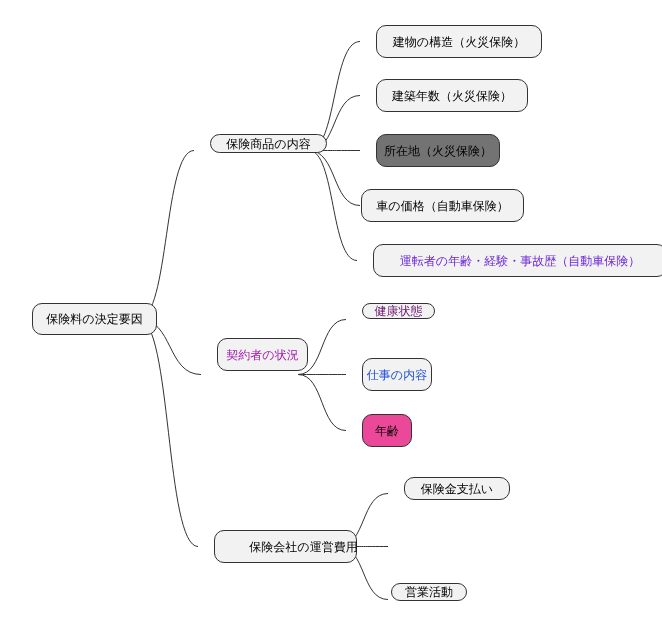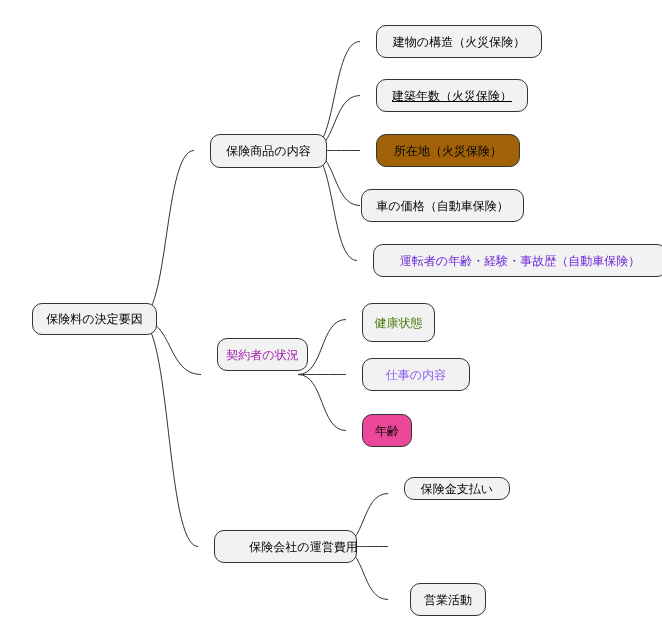--- a/index.html
+++ b/index.html
@@ -54,27 +54,27 @@
       <path d="M 309 150.5 C 335.4 150.5, 330.6 260.5, 357 260.5" fill="none" stroke="#333333" stroke-width="1"></path>
       <path d="M 298 374.5 C 324.4 374.5, 319.6 319.5, 346 319.5" fill="none" stroke="#333333" stroke-width="1"></path>
       <path d="M 298 374.5 C 324.4 374.5, 319.6 374.5, 346 374.5" fill="none" stroke="#333333" stroke-width="1"></path>
       <path d="M 298 374.5 C 324.4 374.5, 319.6 430.5, 346 430.5" fill="none" stroke="#333333" stroke-width="1"></path>
       <path d="M 339 546.5 C 365.95 546.5, 361.05 493.5, 388 493.5" fill="none" stroke="#333333" stroke-width="1"></path>
       <path d="M 339 546.5 C 365.95 546.5, 361.05 546.5, 388 546.5" fill="none" stroke="#333333" stroke-width="1"></path>
       <path d="M 339 546.5 C 365.95 546.5, 361.05 599.5, 388 599.5" fill="none" stroke="#333333" stroke-width="1"></path>
     </svg>
   <div class="node-layer" id="node-layer">
       <div class="node" style="left: 15px; top: 303px; width: 125px; height: 32px; background: rgb(242, 242, 242); border-color: rgb(51, 51, 51); color: rgb(0, 0, 0); text-align: center;">保険料の決定要因</div>
-      <div class="node" style="left: 193px; top: 134px; width: 117px; height: 34px; background: rgb(242, 242, 242); border-color: rgb(51, 51, 51); color: rgb(0, 0, 0);">保険商品の内容</div>
+      <div class="node" style="left: 193px; top: 134px; width: 117px; height: 19px; background: rgb(242, 242, 242); border-color: rgb(51, 51, 51); color: rgb(0, 0, 0);">保険商品の内容</div>
       <div class="node" style="left: 359px; top: 25px; width: 166px; height: 33px; background: rgb(242, 242, 242); border-color: rgb(51, 51, 51); color: rgb(0, 0, 0);">建物の構造（火災保険）</div>
-      <div class="node" style="left: 359px; top: 79px; width: 152px; height: 33px; background: rgb(242, 242, 242); border-color: rgb(51, 51, 51); color: rgb(0, 0, 0); text-decoration: underline;">建築年数（火災保険）</div>
-      <div class="node" style="left: 359px; top: 134px; width: 144px; height: 33px; background: #a16207; border-color: rgb(51, 51, 51); color: rgb(0, 0, 0);">所在地（火災保険）</div>
+      <div class="node" style="left: 359px; top: 79px; width: 152px; height: 33px; background: rgb(242, 242, 242); border-color: rgb(51, 51, 51); color: rgb(0, 0, 0);">建築年数（火災保険）</div>
+      <div class="node" style="left: 359px; top: 134px; width: 124px; height: 33px; background: #737373; border-color: rgb(51, 51, 51); color: rgb(0, 0, 0);">所在地（火災保険）</div>
       <div class="node" style="left: 344px; top: 189px; width: 163px; height: 33px; background: rgb(242, 242, 242); border-color: rgb(51, 51, 51); color: rgb(0, 0, 0);">車の価格（自動車保険）</div>
       <div class="node" style="left: 356px; top: 244px; width: 294px; height: 33px; background: rgb(242, 242, 242); border-color: rgb(51, 51, 51); color: #6d28d9;">運転者の年齢・経験・事故歴（自動車保険）</div>
       <div class="node" style="left: 200px; top: 338px; width: 91px; height: 33px; background: rgb(242, 242, 242); border-color: rgb(51, 51, 51); color: #a21caf;">契約者の状況</div>
-      <div class="node" style="left: 345px; top: 303px; width: 73px; height: 39px; background: rgb(242, 242, 242); border-color: rgb(51, 51, 51); color: #4d7c0f;">健康状態</div>
-      <div class="node" style="left: 345px; top: 358px; width: 108px; height: 33px; background: rgb(242, 242, 242); border-color: rgb(51, 51, 51); color: #8b5cf6;">仕事の内容</div>
+      <div class="node" style="left: 345px; top: 303px; width: 73px; height: 16px; background: rgb(242, 242, 242); border-color: rgb(51, 51, 51); color: #701a75;">健康状態</div>
+      <div class="node" style="left: 345px; top: 358px; width: 70px; height: 33px; background: rgb(242, 242, 242); border-color: rgb(51, 51, 51); color: #1d4ed8;">仕事の内容</div>
       <div class="node" style="left: 345px; top: 414px; width: 50px; height: 33px; background: #ec4899; border-color: rgb(51, 51, 51); color: rgb(0, 0, 0);">年齢</div>
       <div class="node" style="left: 197px; top: 530px; width: 143px; height: 33px; background: rgb(242, 242, 242); border-color: rgb(51, 51, 51); color: rgb(0, 0, 0); padding-left: 36px;">保険会社の運営費用</div>
       <div class="node" style="left: 387px; top: 477px; width: 106px; height: 23px; background: rgb(242, 242, 242); border-color: rgb(51, 51, 51); color: rgb(0, 0, 0);">保険金支払い</div>
-      <div class="node" style="left: 393px; top: 583px; width: 76px; height: 33px; background: rgb(242, 242, 242); border-color: rgb(51, 51, 51); color: rgb(0, 0, 0);">営業活動</div>
+      <div class="node" style="left: 374px; top: 583px; width: 76px; height: 18px; background: rgb(242, 242, 242); border-color: rgb(51, 51, 51); color: rgb(0, 0, 0);">営業活動</div>
     </div>
 </div>
 
 </body></html>

